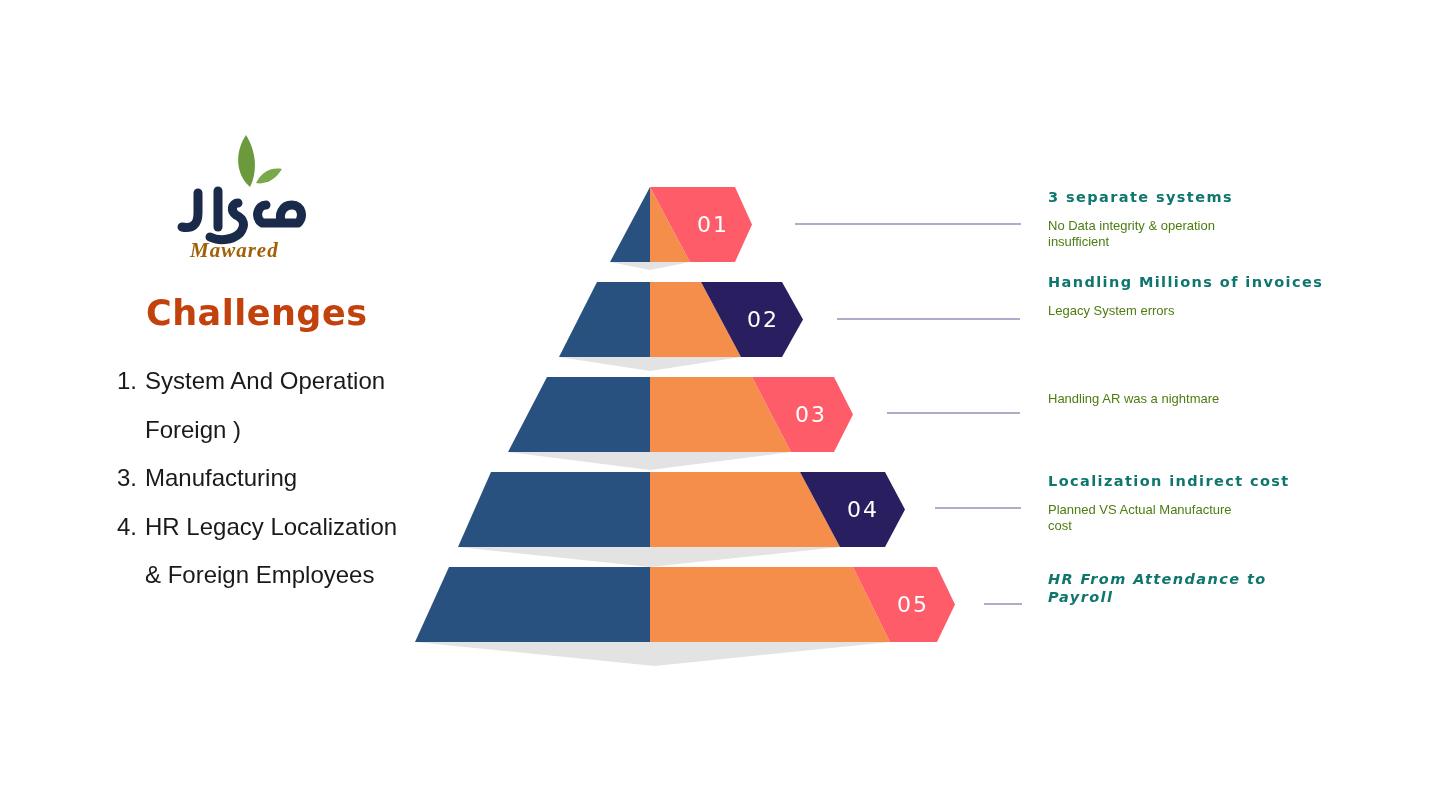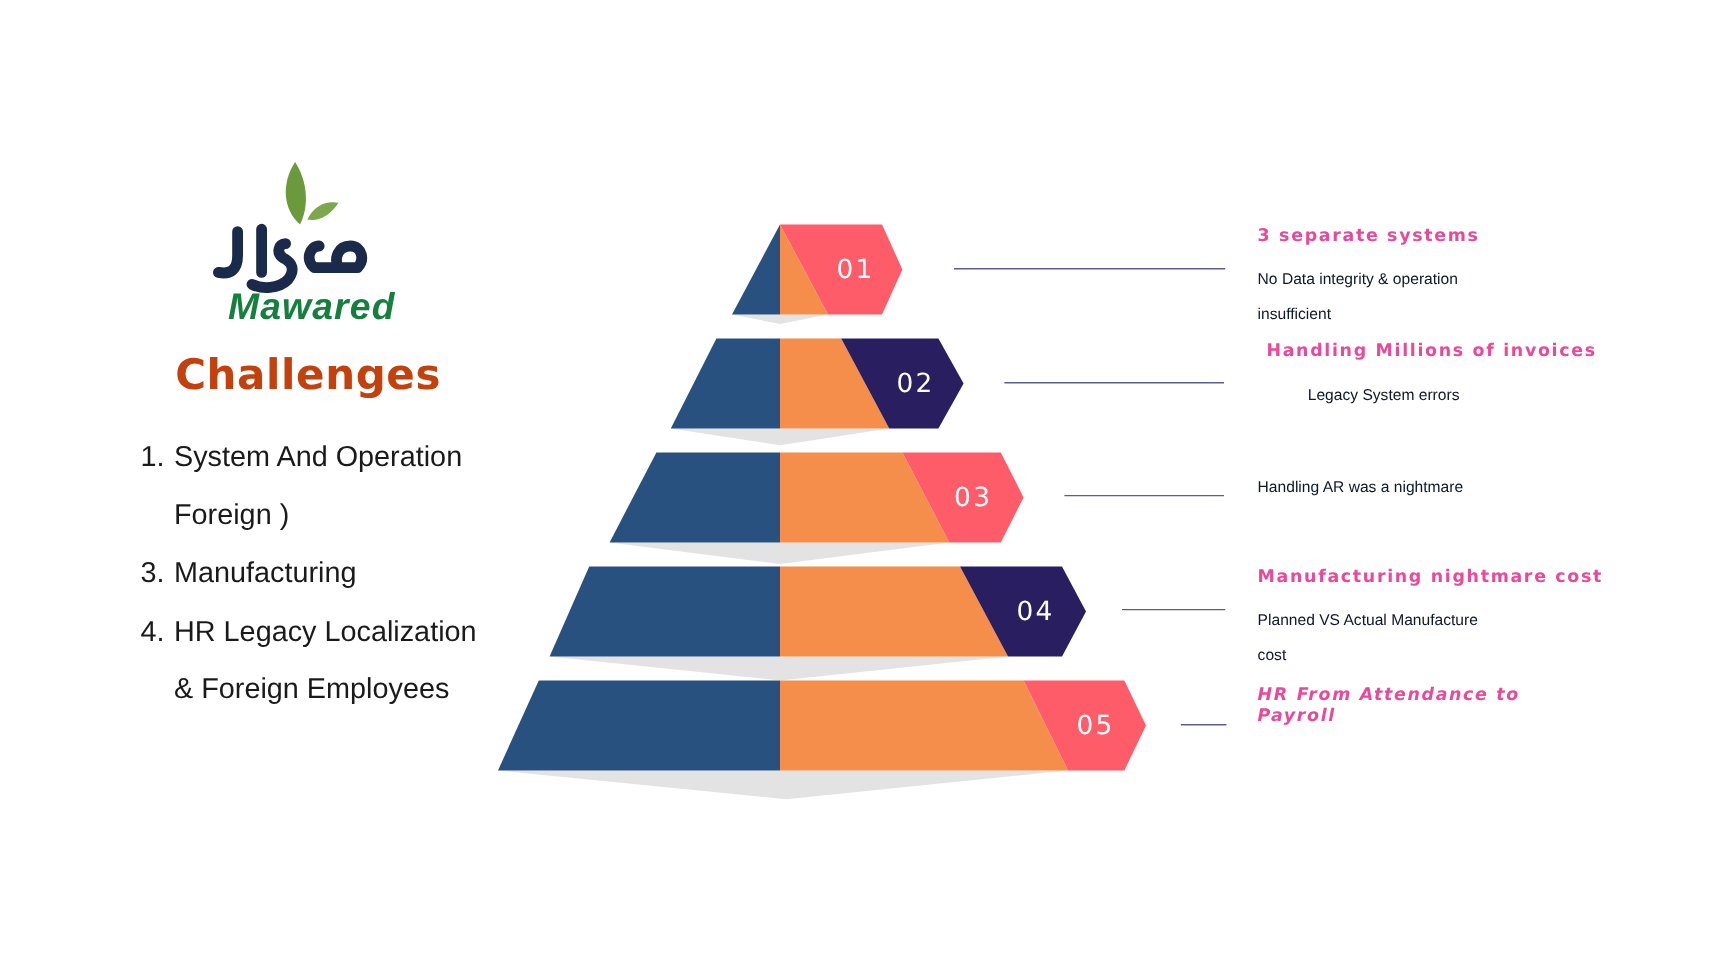--- a/index.html
+++ b/index.html
@@ -6,38 +6,38 @@
     body { width: 1432px; height: 806px; position: relative; overflow: hidden; font-family: "Liberation Sans", sans-serif; }
     .logo { position: absolute; left: 158px; top: 125px; width: 175px; height: 165px; background: #ffffff; }
     .title { position: absolute; left: 146px; top: 293px; font-family: "DejaVu Sans", sans-serif; font-weight: bold; font-size: 35px; color: #c2410c; letter-spacing: 0.5px; }
     .list { position: absolute; left: 117px; top: 362px; font-family: "Liberation Sans", sans-serif; font-size: 24px; color: #1a1a1a; }
     .list .line { height: 48.5px; line-height: 38px; white-space: nowrap; }
     .list .num { display: inline-block; width: 28px; }
     .list .cont { padding-left: 28px; }
     svg.pyr { position: absolute; left: 0; top: 0; }
     .num-label { font-family: "DejaVu Sans", sans-serif; font-size: 22px; fill: #ffffff; letter-spacing: 2px; }
     .info { position: absolute; left: 1048px; width: 290px; }
-    .info .h { font-family: "DejaVu Sans", sans-serif; font-weight: bold; font-size: 14.5px; color: #ec4899; letter-spacing: 1.4px; line-height: 18px; }
-    .info .d { font-family: "Liberation Sans", sans-serif; font-size: 13px; color: #0f172a; line-height: 29px; margin-top: 12px; width: 210px; }
+    .info .h { font-family: "DejaVu Sans", sans-serif; font-weight: bold; font-size: 14.5px; color: #0f766e; letter-spacing: 1.4px; line-height: 18px; }
+    .info .d { font-family: "Liberation Sans", sans-serif; font-size: 13px; color: #4d7c0f; line-height: 16px; margin-top: 12px; width: 210px; }
   </style>
 </head>
 <body>
 
 <div class="logo">
   <svg width="175" height="165" viewBox="0 0 175 165">
     <path d="M88 10 C 76 28, 78 50, 92 62 C 100 46, 98 26, 88 10 Z" fill="#6a9a3c"></path>
     <path d="M98 58 C 104 46, 114 42, 124 44 C 118 54, 108 60, 98 58 Z" fill="#7aa84a"></path>
     <g fill="none" stroke="#1a2a4a" stroke-width="9" stroke-linecap="round" stroke-linejoin="round">
       <path d="M40 68 L40 88 C 40 100, 34 104, 24 102"></path>
       <path d="M60 66 L60 102"></path>
       <path d="M80 78 C 74 78, 72 86, 78 90 C 86 94, 88 100, 82 108 C 74 116, 60 116, 52 112"></path>
       <path d="M108 80 C 100 80, 96 92, 104 98 L 140 98 C 146 92, 144 80, 134 80 C 124 80, 120 90, 124 98"></path>
     </g>
   </svg>
-  <div style="position:absolute;left:32px;top:113px;font-family:Liberation Sans, sans-serif;font-style:italic;font-weight:bold;font-size:31px;color:#15803d;letter-spacing:1px;">Mawared</div>
+  <div style="position:absolute;left:32px;top:113px;font-family:Liberation Serif, serif;font-style:italic;font-weight:bold;font-size:21px;color:#a16207;letter-spacing:1px;">Mawared</div>
 </div>
 
 <div class="title">Challenges</div>
 <div class="list">
   <div class="line"><span class="num">1.</span><span>System And Operation</span></div>
   <div class="line cont">Foreign )</div>
   <div class="line"><span class="num">3.</span><span>Manufacturing</span></div>
   <div class="line"><span class="num">4.</span><span>HR Legacy Localization</span></div>
   <div class="line cont">&amp; Foreign Employees</div>
 </div>
@@ -93,26 +93,26 @@
     <line x1="887" y1="413" x2="1020" y2="413"></line>
     <line x1="935" y1="508" x2="1021" y2="508"></line>
     <line x1="984" y1="604" x2="1022" y2="604"></line>
   </g>
 </svg>
 
 <div class="info" style="top:188px;">
   <div class="h">3 separate systems</div>
   <div class="d">No Data integrity &amp; operation insufficient</div>
 </div>
-<div class="info" style="top:284px;text-align:center;">
+<div class="info" style="top:273px;">
   <div class="h">Handling Millions of invoices</div>
   <div class="d">Legacy System errors</div>
 </div>
 <div class="info" style="top:379px;">
   <div class="d">Handling AR was a nightmare</div>
 </div>
 <div class="info" style="top:472px;">
-  <div class="h">Manufacturing nightmare cost</div>
+  <div class="h">Localization indirect cost</div>
   <div class="d">Planned VS Actual Manufacture cost</div>
 </div>
 <div class="info" style="top:570px;width:230px;font-style:italic;">
   <div class="h">HR From Attendance to Payroll</div>
 </div>
 
 </body></html>

